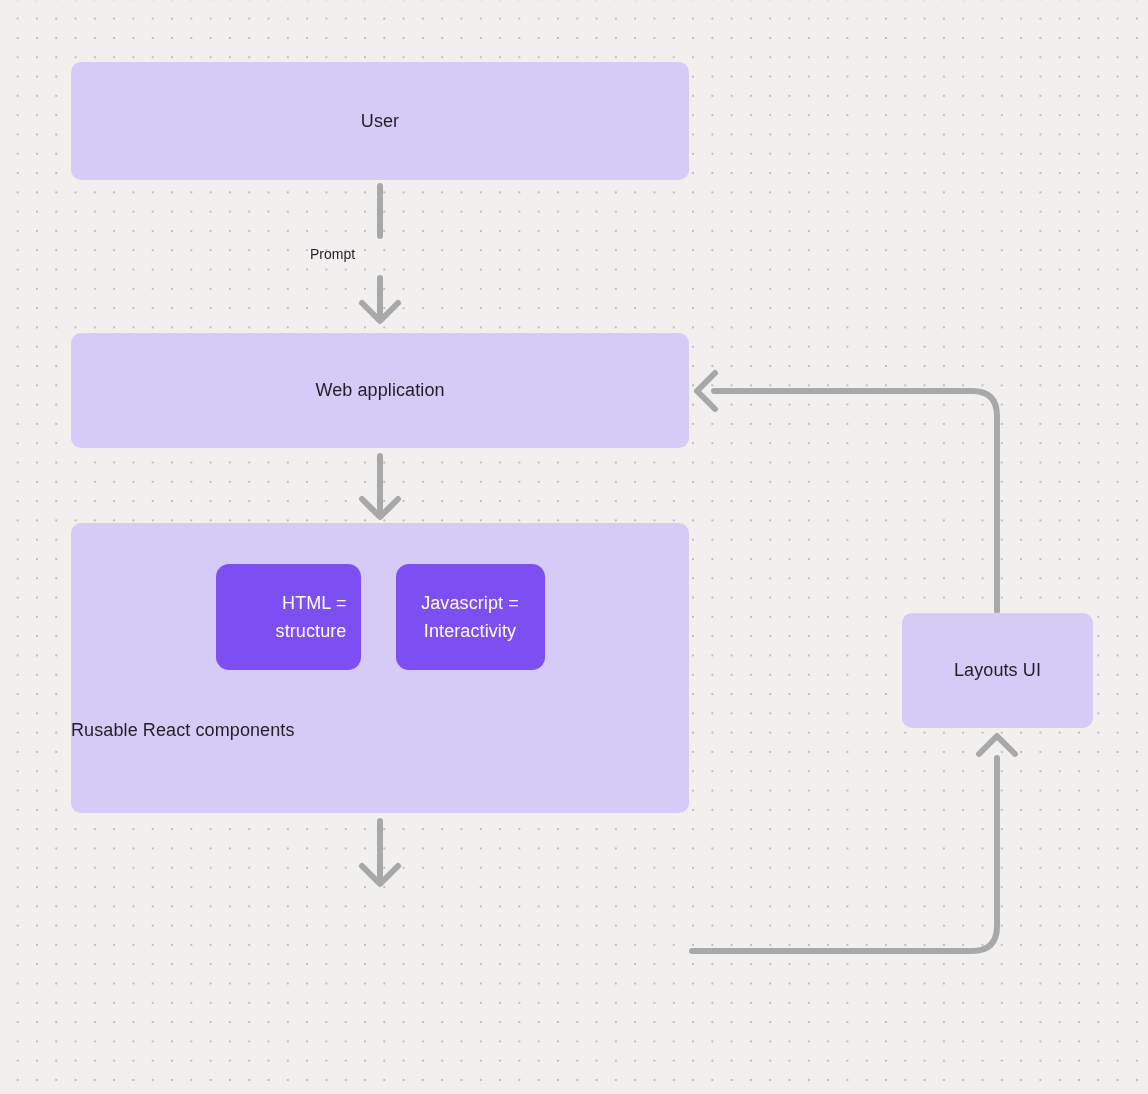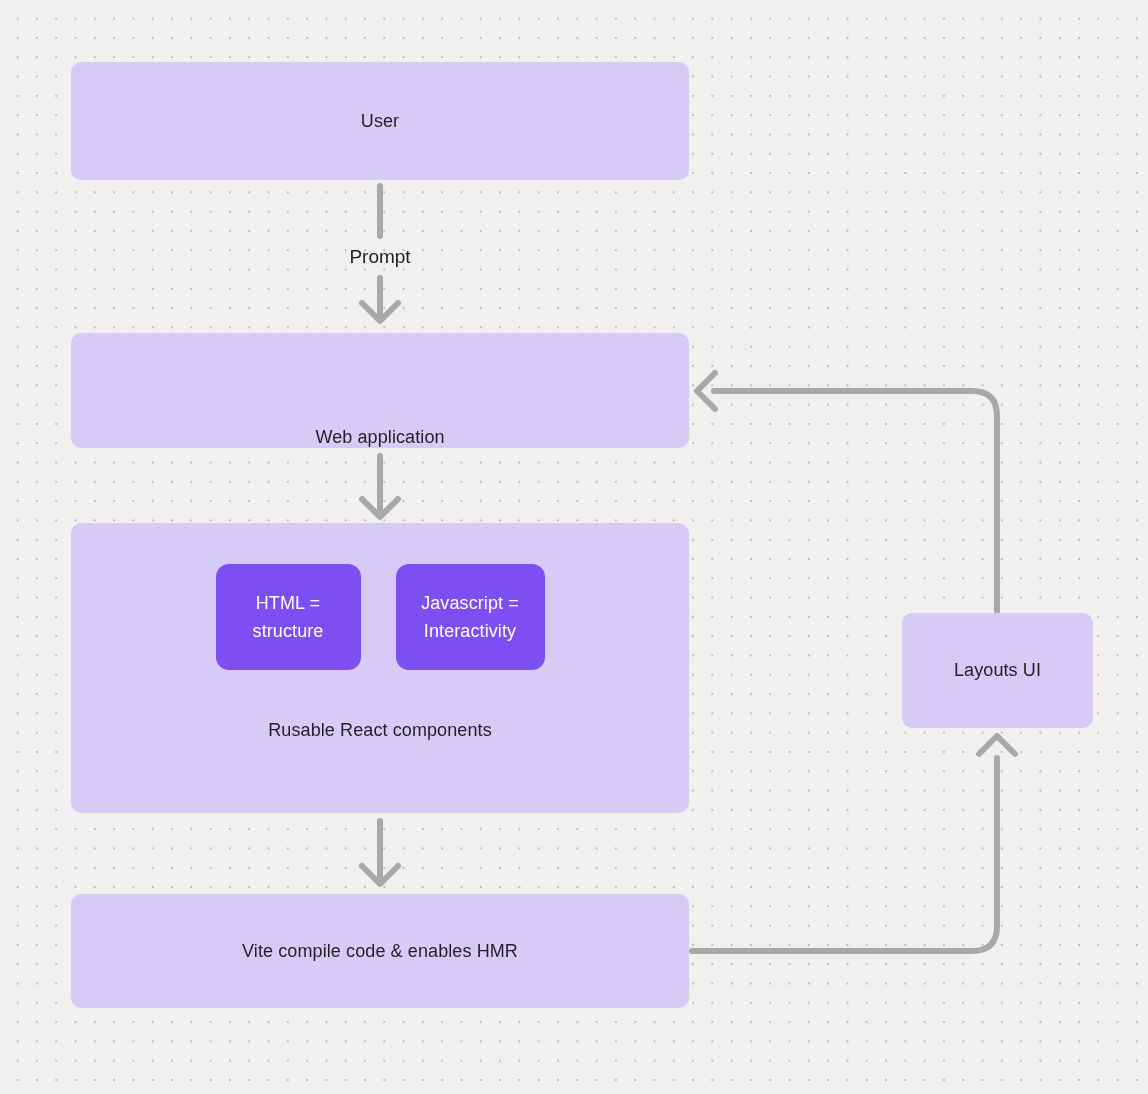--- a/index.html
+++ b/index.html
@@ -49,57 +49,56 @@
     color: var(--text-dark);
     font-size: 18px;
     font-weight: 500;
     letter-spacing: 0.1px;
   }
   .node.light {
     background: var(--node-light);
     border-radius: 10px;
   }
   .node-user        { left: 71px;  top: 62px;  width: 618px; height: 118px; }
-  .node-webapp      { left: 71px;  top: 333px; width: 618px; height: 115px; align-items: flex-end; }
+  .node-webapp      { left: 71px;  top: 333px; width: 618px; height: 115px; }
   .node-group       { left: 71px;  top: 523px; width: 618px; height: 290px; display: block; }
   .node-vite        { left: 71px;  top: 894px; width: 618px; height: 114px; }
   .node-renderui    { left: 902px; top: 613px; width: 191px; height: 115px; border-radius: 14px; }
   .group-row {
     position: absolute;
     left: 0; right: 0; top: 41px;
     display: flex;
     justify-content: center;
     gap: 23px;
   }
   .node.dark {
     position: relative;
     background: var(--node-dark);
     border-radius: 13px;
     color: var(--text-light);
     height: 106px;
     line-height: 28px;
     padding: 0 14px;
   }
-  .dark-html { width: 145px; }
+  .dark-html { width: 145px; text-align: right; }
   .dark-css  { width: 148px; }
   .dark-js   { width: 149px; margin-left: 12px; }
   .group-label {
     position: absolute;
     left: 0; right: 0; top: 197px;
-    text-align: center;
+    text-align: left;
     font-size: 18px;
     font-weight: 500;
     color: var(--text-dark);
   }
   .edge-label {
     position: absolute;
     left: 310px; top: 246px;
     width: 140px;
-    text-align: center;
-    font-size: 19px;
+    font-size: 14px;
     font-weight: 500;
     color: var(--text-dark);
   }
 </style>
 </head>
 <body>
 
 <div class="canvas">
 
   <svg class="edges" viewBox="0 0 1148 1094" xmlns="http://www.w3.org/2000/svg">
@@ -146,21 +145,18 @@
       <div class="node dark dark-html">
         <span>HTML = structure</span>
       </div>
       <div class="node dark dark-js">
         <span>Javascript = Interactivity</span>
       </div>
     </div>
     <div class="group-label">Rusable React components</div>
   </div>
 
-  <div class="node light node-vite">
-    <span>Vite compile code &amp; enables HMR</span>
-  </div>
 
   <div class="node light node-renderui">
     <span>Layouts UI</span>
   </div>
 
 </div>
 
 </body></html>

